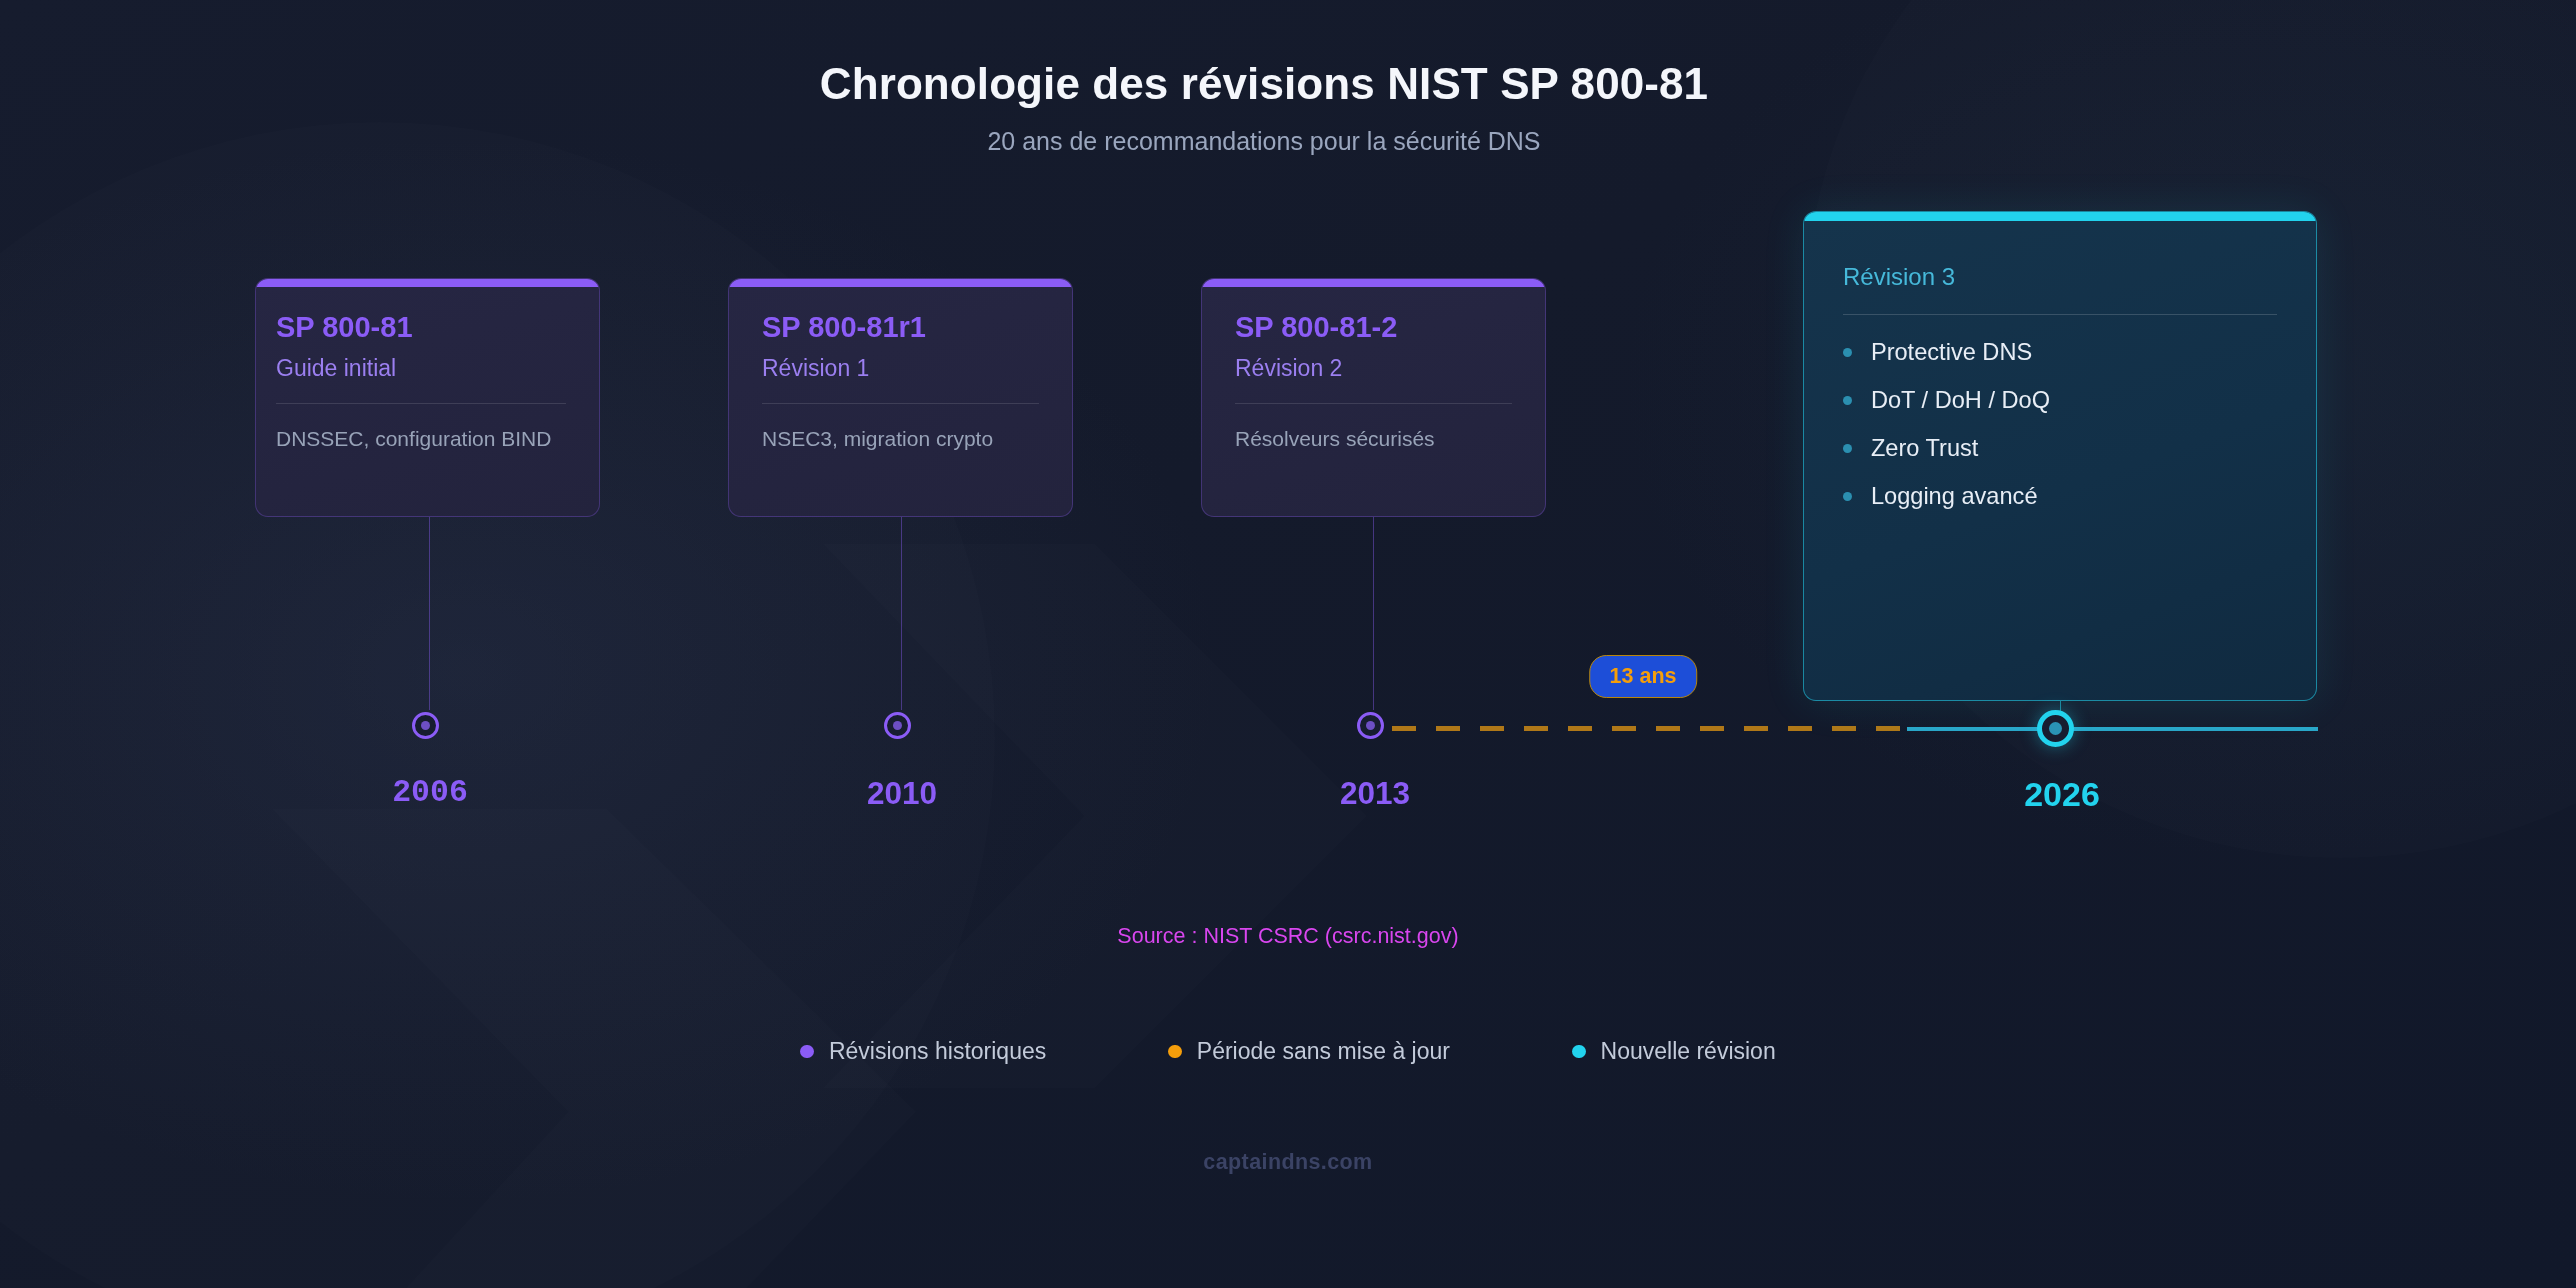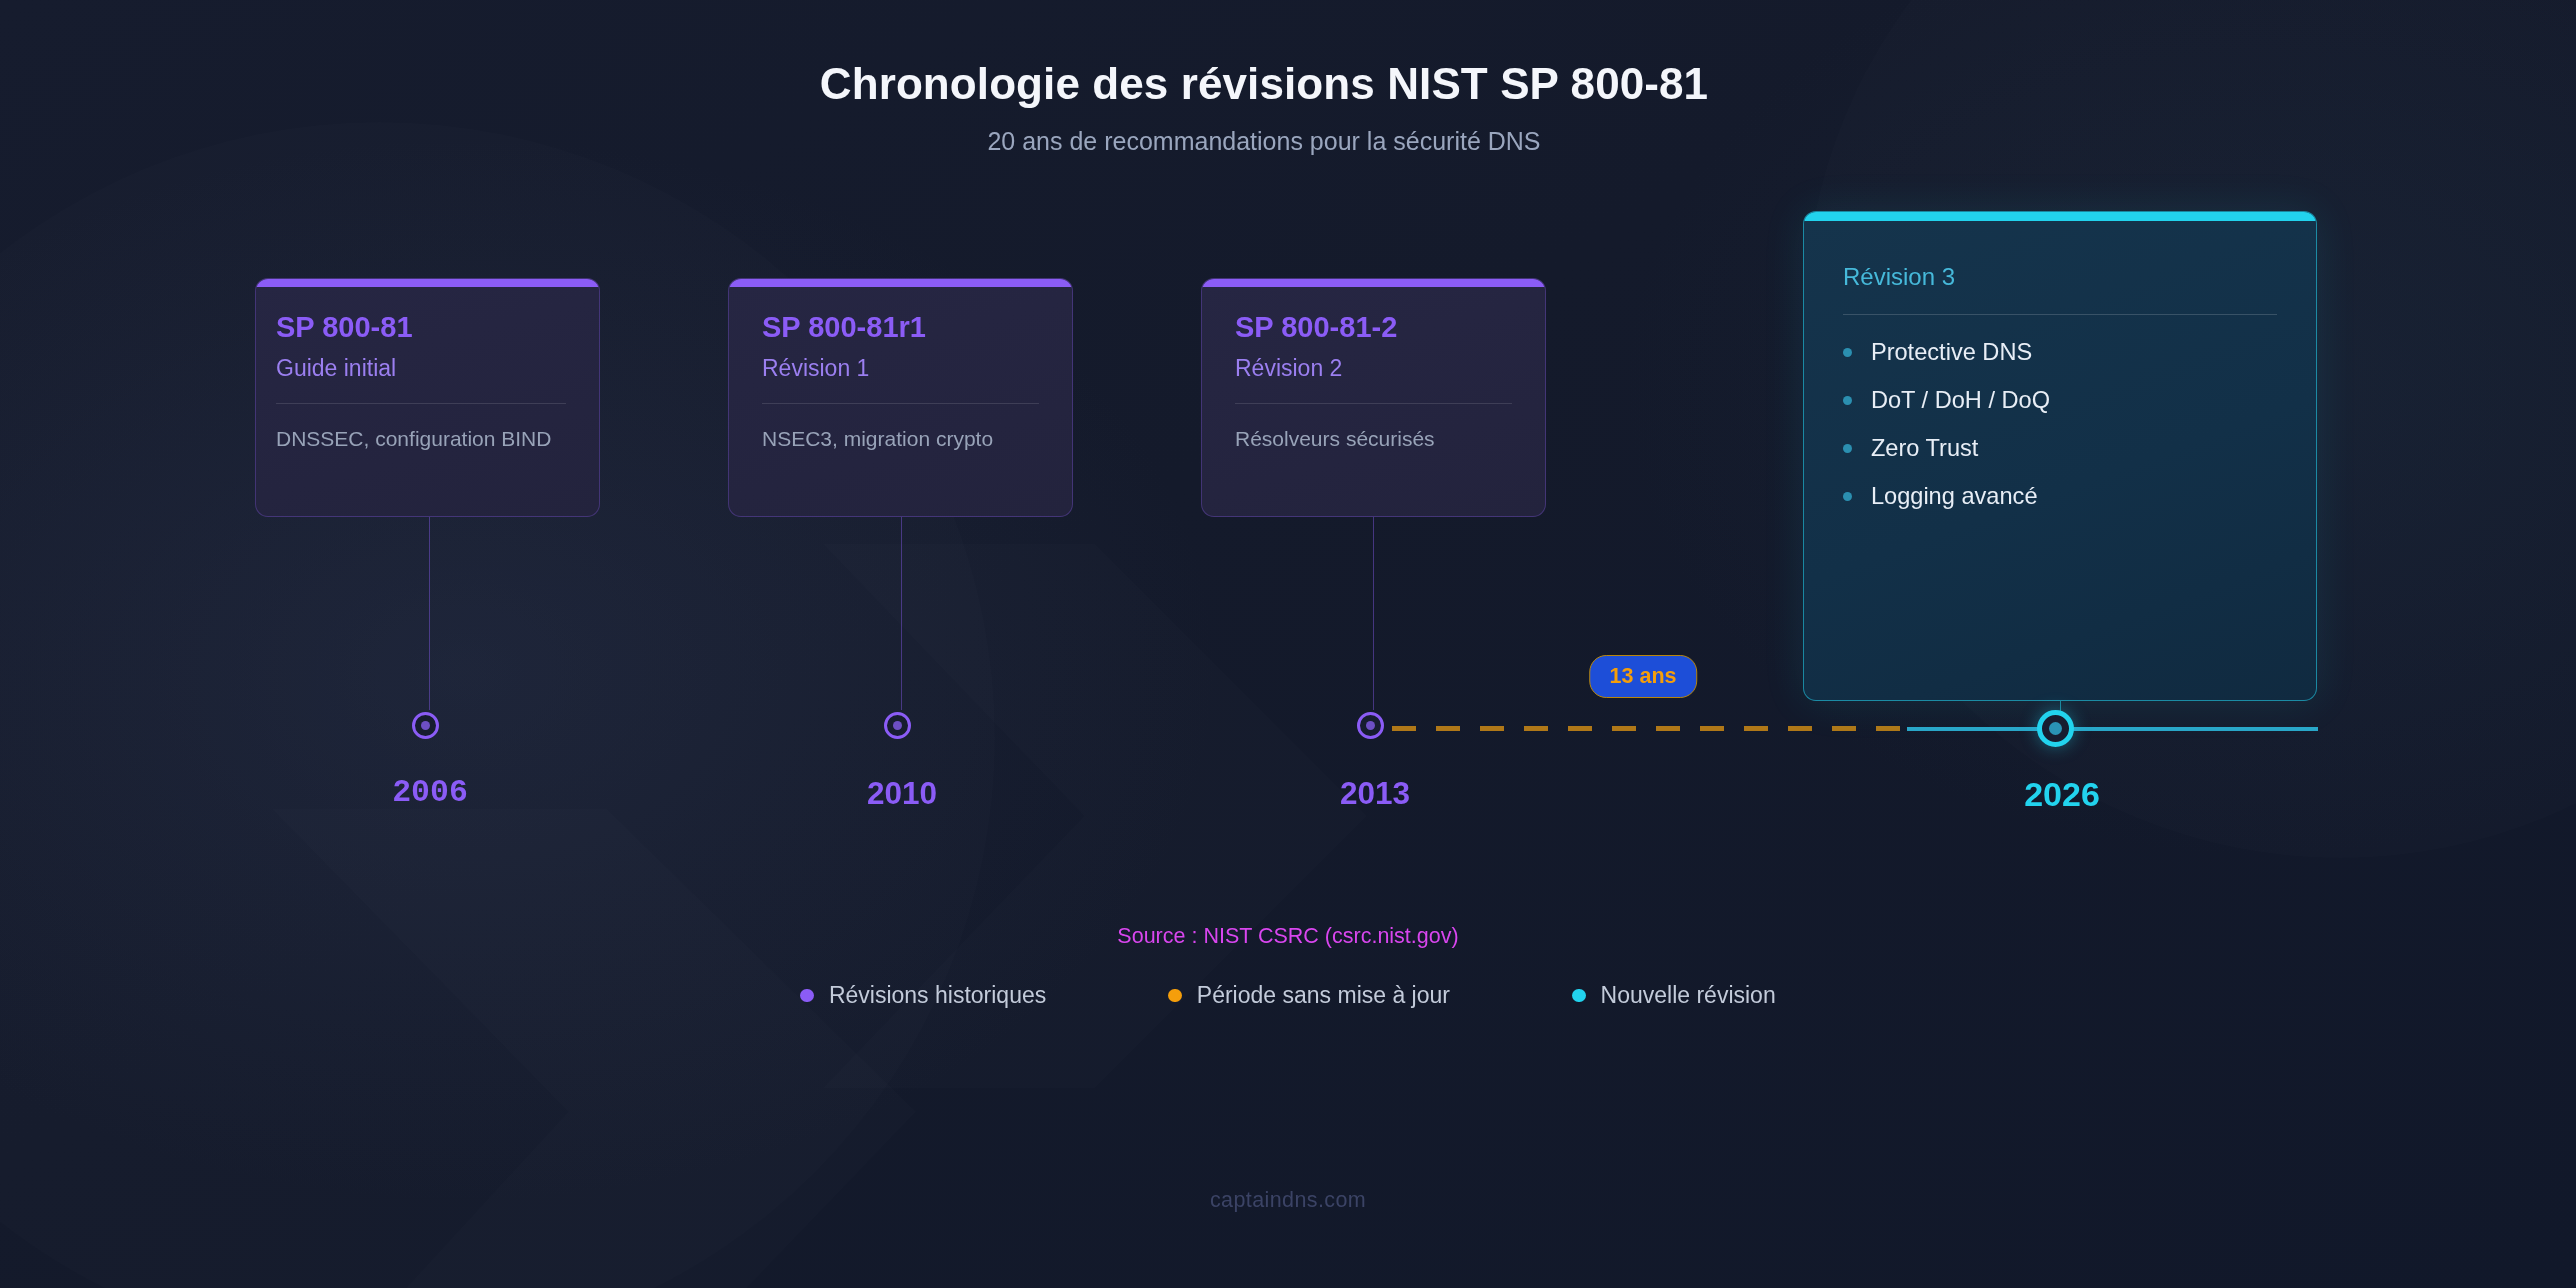--- a/index.html
+++ b/index.html
@@ -289,29 +289,29 @@
 
 <div class="year" style="left:430px;  top:775px;font-family:Liberation Mono, monospace;">2006</div>
 <div class="year" style="left:902px; top:775px;">2010</div>
 <div class="year" style="left:1375px; top:775px;">2013</div>
 <div class="year cyan" style="left:2062px; top:775px;">2026</div>
 
 <div id="gap-badge" style="left:1643px; top:655px;">13 ans</div>
 
 <div id="source-note" style="top:924px;">Source : NIST CSRC (csrc.nist.gov)</div>
 
-<div id="legend" style="top:982px;text-align:right;">
+<div id="legend" style="top:1038px;text-align:right;">
   <div class="legend-item">
     <span class="legend-dot" style="background:#8b5cf6;"></span>
     <span class="legend-label">Révisions historiques</span>
   </div>
   <div class="legend-item">
     <span class="legend-dot" style="background:#f59e0b;"></span>
     <span class="legend-label">Période sans mise à jour</span>
   </div>
   <div class="legend-item">
     <span class="legend-dot" style="background:#22d3ee;"></span>
     <span class="legend-label">Nouvelle révision</span>
   </div>
 </div>
 
-<div id="watermark" style="top:1188px;">captaindns.com</div>
+<div id="watermark" style="top:1150px;font-weight:bold;">captaindns.com</div>
 
 
 </body></html>

